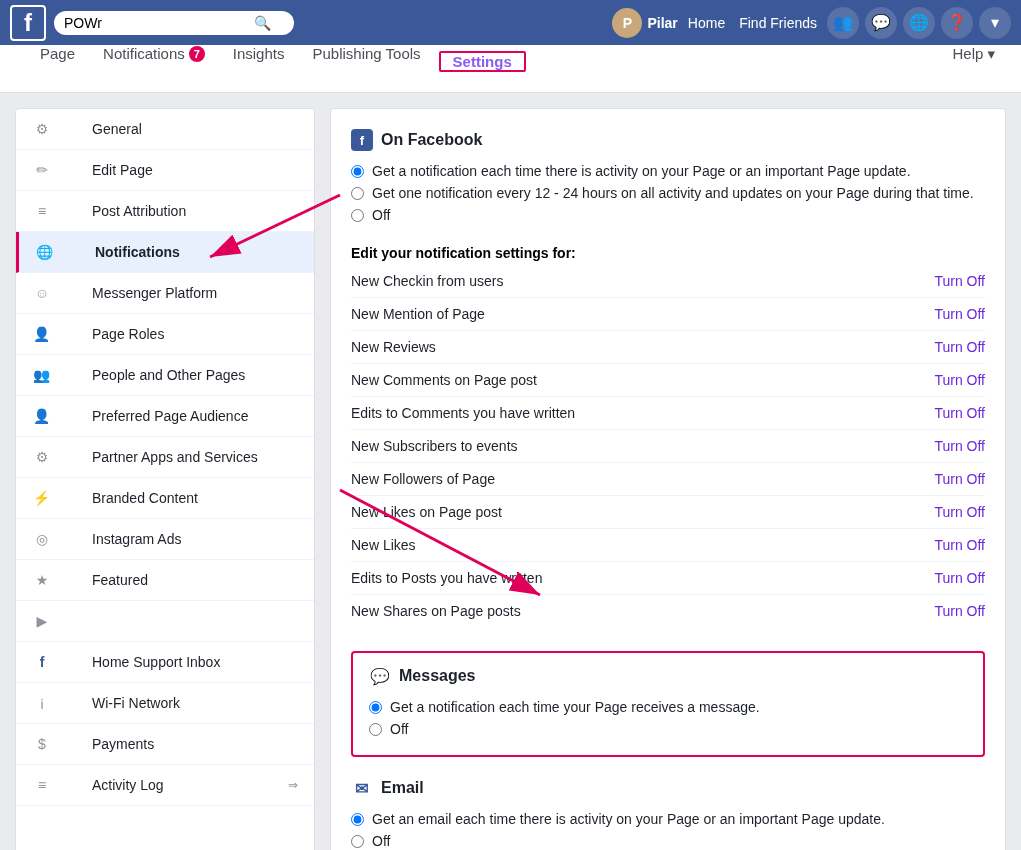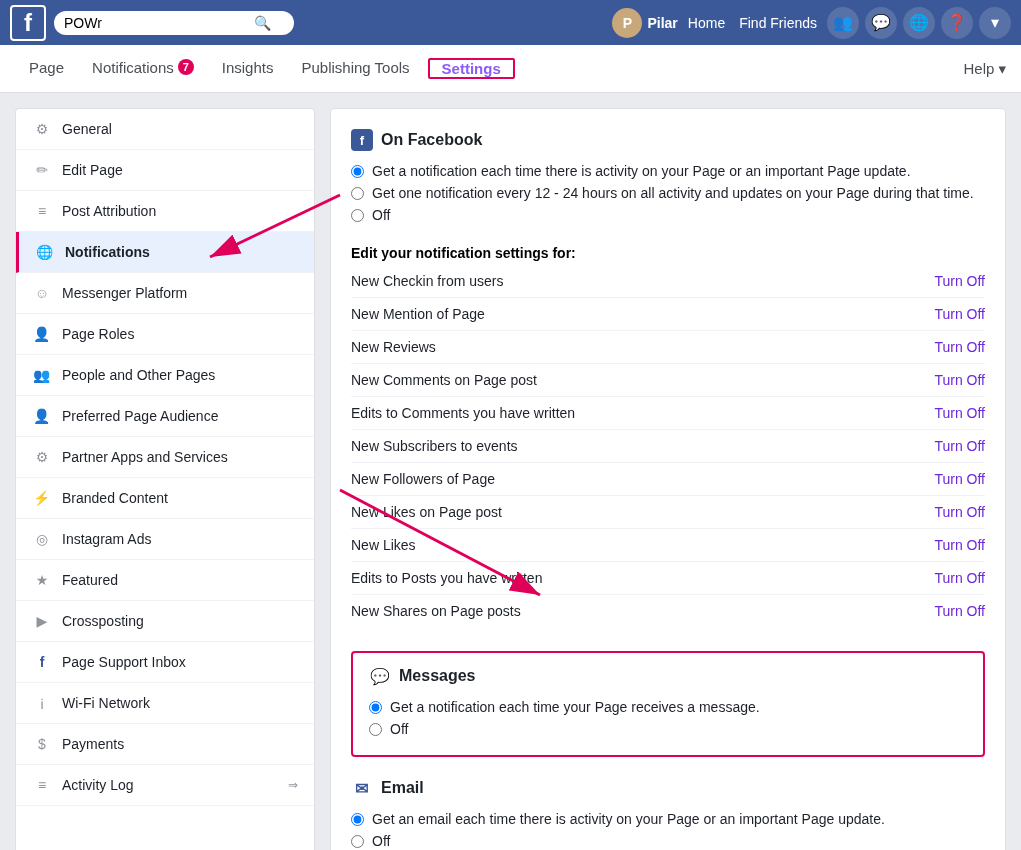--- a/index.html
+++ b/index.html
@@ -84,22 +84,22 @@
       color: white;
       font-size: 16px;
       cursor: pointer;
     }
 
     
     .page-nav {
       background: white;
       border-bottom: 1px solid #dddfe2;
       display: flex;
-      align-items: center;
-      padding: 0 15px;
+      align-items: flex-start;
+      padding: 0 26px;
       height: 48px;
     }
     .page-nav-item {
       display: flex;
       align-items: center;
       padding: 0 14px;
       font-size: 15px;
       color: #4b4f56;
       cursor: pointer;
       border-bottom: 3px solid transparent;
@@ -173,21 +173,21 @@
     .sidebar-item .si-icon {
       width: 20px;
       height: 20px;
       display: flex;
       align-items: center;
       justify-content: center;
       color: #90949c;
       font-size: 14px;
       flex-shrink: 0;
     }
-    .sidebar-item .si-label { flex: 1; }
+    .sidebar-item .si-label { flex: 1; margin-left: 30px; }
     .sidebar-item .si-arrow {
       color: #90949c;
       font-size: 12px;
     }
 
     
     .main-panel {
       flex: 1;
       background: white;
       border: 1px solid #dddfe2;
@@ -347,25 +347,24 @@
     <div class="sidebar-item">
       <span class="si-icon">◎</span>
       <span class="si-label">Instagram Ads</span>
     </div>
     <div class="sidebar-item">
       <span class="si-icon">★</span>
       <span class="si-label">Featured</span>
     </div>
     <div class="sidebar-item">
       <span class="si-icon">▶</span>
-      <span class="si-label">Crossposting</span>
     </div>
     <div class="sidebar-item">
       <span class="si-icon" style="font-weight:bold;color:#3b5998;">f</span>
-      <span class="si-label">Page Support Inbox</span>
+      <span class="si-label">Home Support Inbox</span>
     </div>
     <div class="sidebar-item">
       <span class="si-icon">ℹ</span>
       <span class="si-label">Wi-Fi Network</span>
     </div>
     <div class="sidebar-item">
       <span class="si-icon">$</span>
       <span class="si-label">Payments</span>
     </div>
     <div class="sidebar-item">

